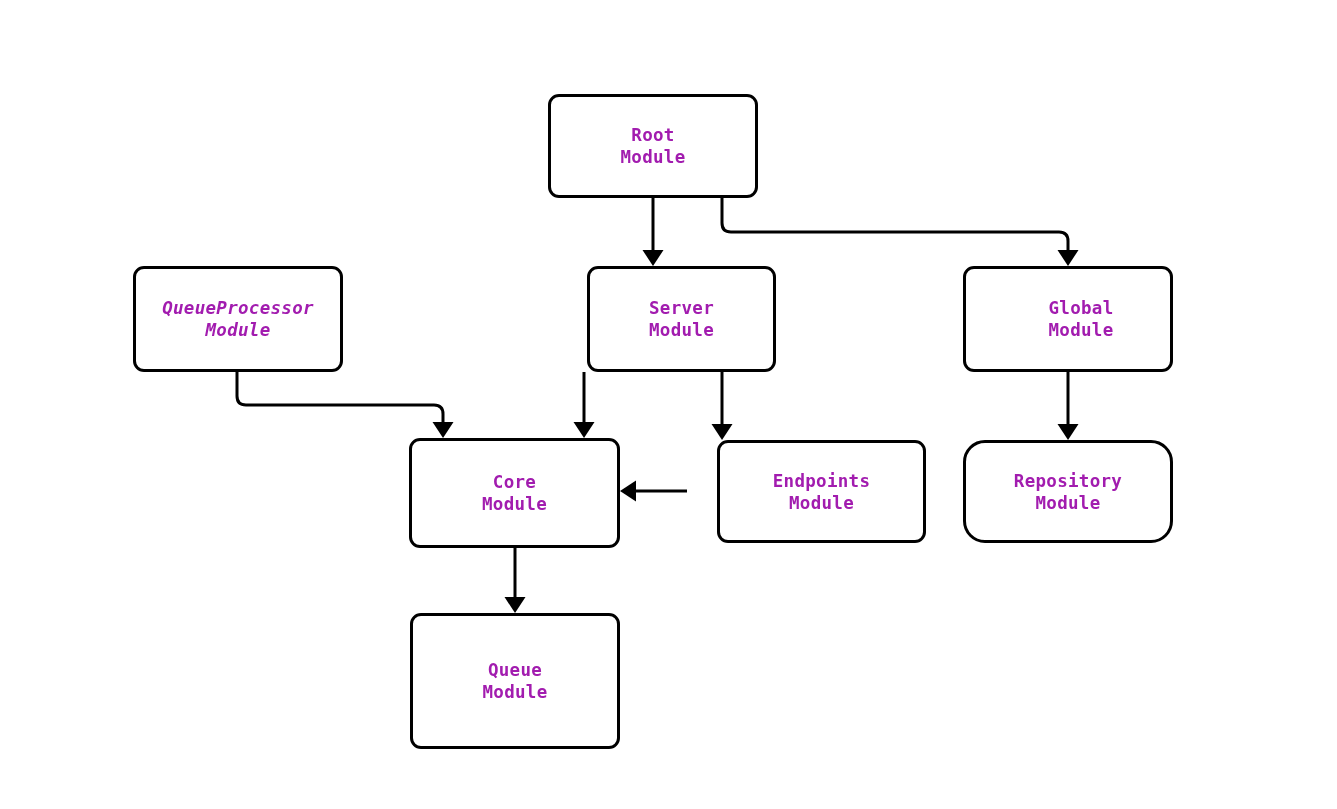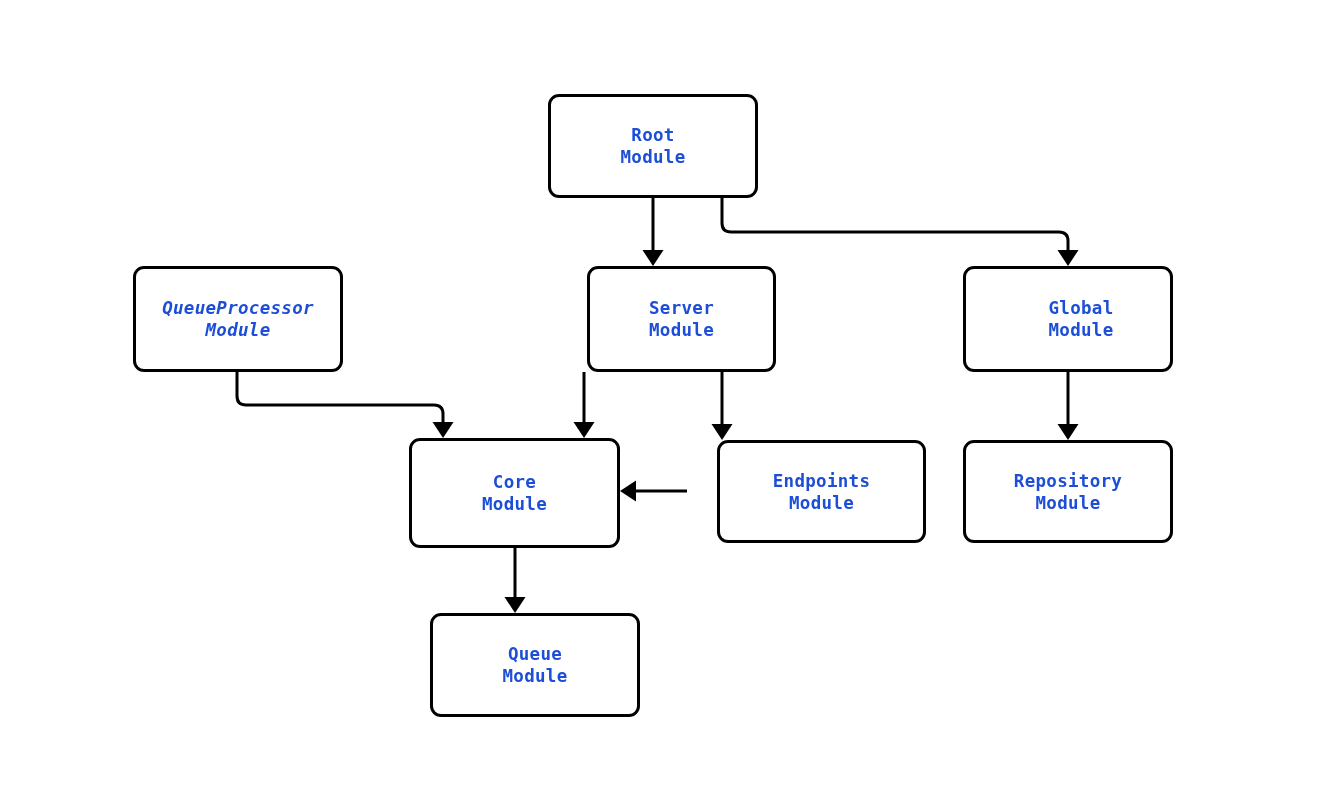--- a/index.html
+++ b/index.html
@@ -39,21 +39,21 @@
     display: flex;
     flex-direction: column;
     align-items: center;
     justify-content: center;
   }
   .node-line {
     font-family: "DejaVu Sans Mono", "Liberation Mono", monospace;
     font-size: 17.5px;
     font-weight: bold;
     line-height: 22px;
-    color: #1d4ed8;
+    color: #a21caf;
     white-space: pre;
     letter-spacing: 0.3px;
   }
 </style>
 </head>
 <body>
 
 <div id="canvas">
 
   <svg id="edge-layer" viewBox="0 0 1337 809" xmlns="http://www.w3.org/2000/svg">
@@ -93,23 +93,23 @@
         <div class="node-line">Module</div>
       </div>
       <div class="node" style="left: 409px; top: 438px; width: 211px; height: 110px; text-align: right;">
         <div class="node-line">Core</div>
         <div class="node-line">Module</div>
       </div>
       <div class="node" style="left: 717px; top: 440px; width: 209px; height: 103px;">
         <div class="node-line">Endpoints</div>
         <div class="node-line">Module</div>
       </div>
-      <div class="node" style="left: 963px; top: 440px; width: 210px; height: 103px;">
+      <div class="node" style="left: 963px; top: 440px; width: 210px; height: 103px; border-radius: 22px;">
         <div class="node-line">Repository</div>
         <div class="node-line">Module</div>
       </div>
-      <div class="node" style="left: 430px; top: 613px; width: 210px; height: 104px;">
+      <div class="node" style="left: 410px; top: 613px; width: 210px; height: 136px;">
         <div class="node-line">Queue</div>
         <div class="node-line">Module</div>
       </div>
     </div>
 
 </div>
 
 </body></html>

